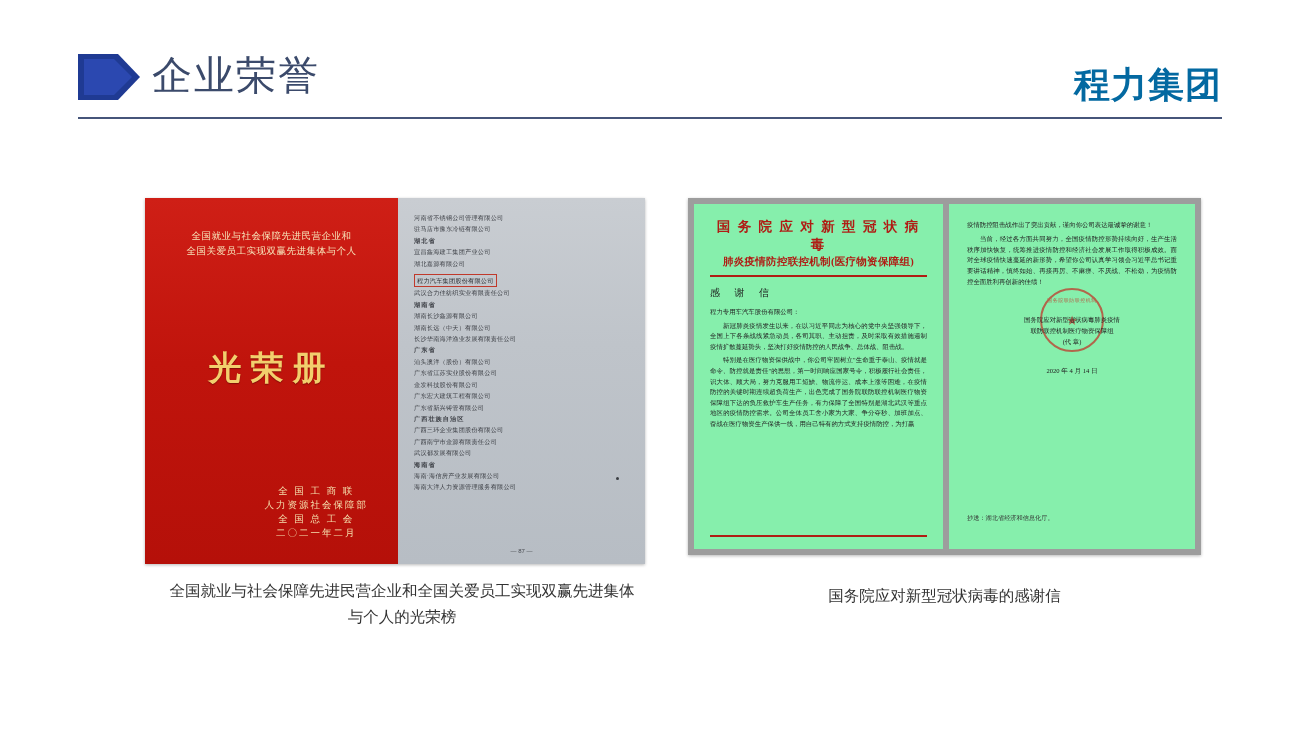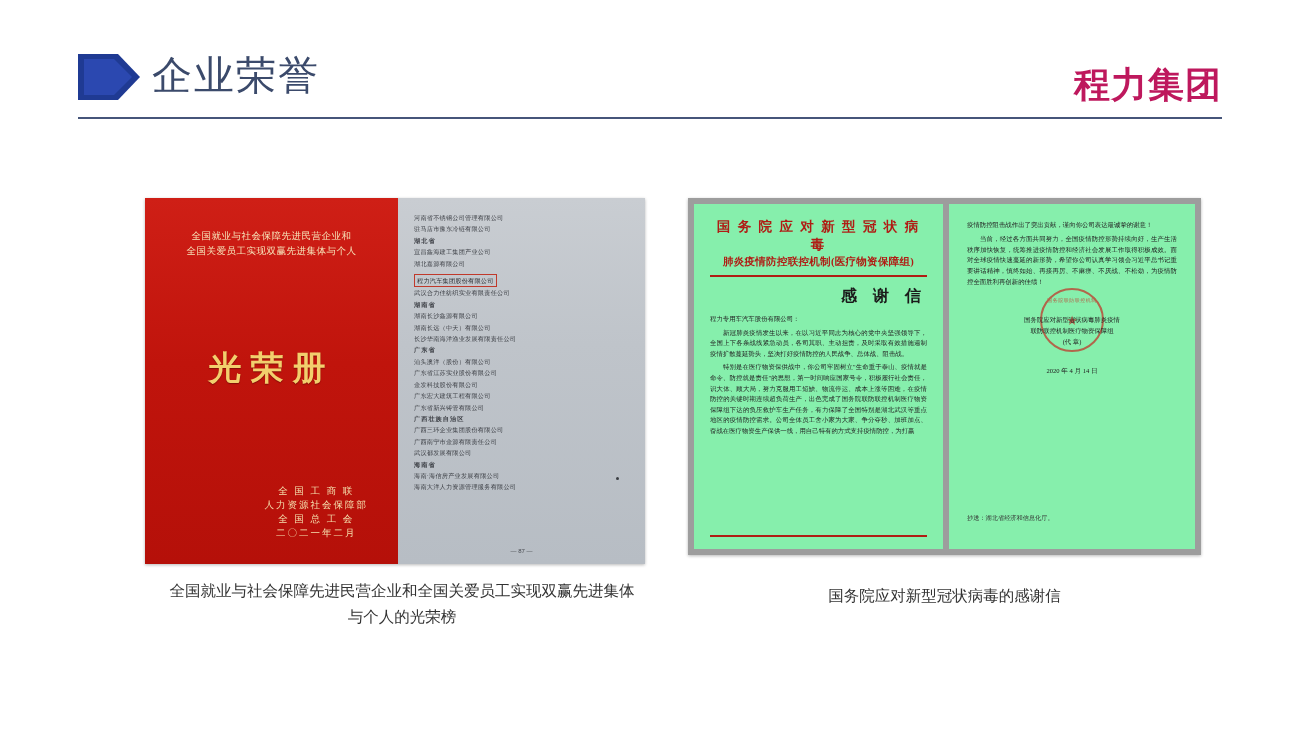--- a/index.html
+++ b/index.html
@@ -77,21 +77,21 @@
     line-height: 1;
     font-family: "Liberation Sans", sans-serif;
   }
   .clw-swoosh {
     position: relative;
     left: -6px;
     top: 4px;
   }
   .brand-cn {
     font-size: 36px;
-    color: #be185d;
+    color: #0369a1;
     font-weight: bold;
     letter-spacing: 1px;
     line-height: 1;
     white-space: nowrap;
     font-family: "Liberation Sans", sans-serif;
   }
 
   
   .content {
     position: absolute;
@@ -238,23 +238,23 @@
   .letter-title-2 {
     text-align: center;
     font-size: 10.5px;
     font-weight: bold;
     color: #b01c14;
     letter-spacing: 0.3px;
     line-height: 16px;
     font-family: "Liberation Serif", serif;
   }
   .letter-subtitle {
-    text-align: right;
-    font-size: 16px;
-    font-weight: bold;
+    text-align: left;
+    font-size: 10px;
+    font-weight: normal;
     color: #1a1a1a;
     letter-spacing: 6px;
     margin: 9px 0 7px 0;
     font-family: "Liberation Serif", serif;
   }
   .letter-body p {
     margin: 0 0 3px 0;
     font-size: 6.4px;
     line-height: 10.6px;
     color: #222;

